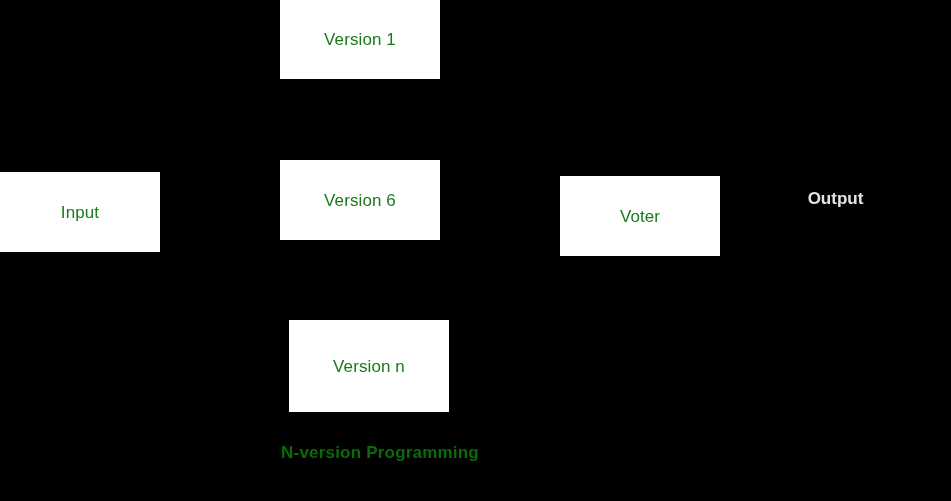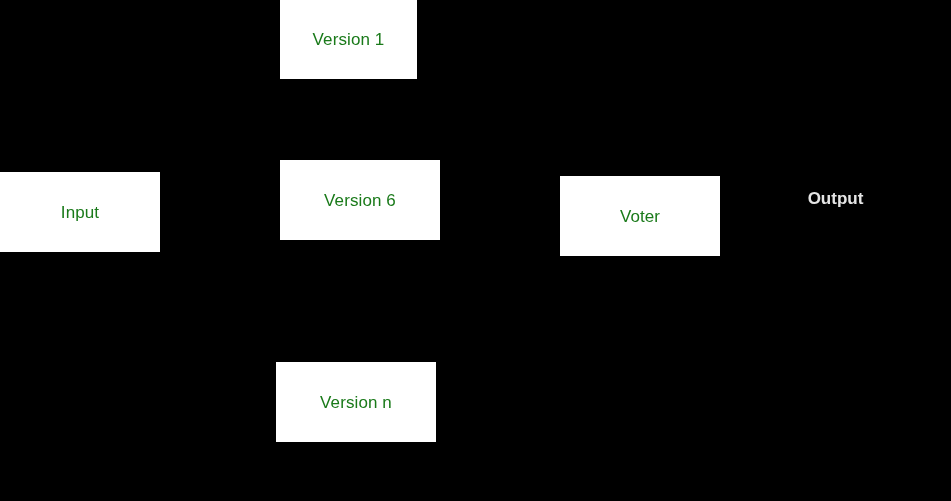--- a/index.html
+++ b/index.html
@@ -28,25 +28,25 @@
   }
   .node-label {
     font-family: "Liberation Sans", sans-serif;
     font-size: 17px;
     line-height: 1;
     color: #1a7a1a;
     white-space: nowrap;
     letter-spacing: 0.1px;
   }
   
-  #box-version-1 { left: 280px; top: 0px;   width: 137px; height: 79px; }
+  #box-version-1 { left: 280px; top: 0px;   width: 160px; height: 79px; }
   #box-input     { left: 0px;   top: 172px; width: 160px; height: 80px; }
   #box-version-2 { left: 280px; top: 160px; width: 160px; height: 80px; }
   #box-voter     { left: 560px; top: 176px; width: 160px; height: 80px; }
-  #box-version-n { left: 276px; top: 320px; width: 160px; height: 80px; margin-top: 42px; }
+  #box-version-n { left: 289px; top: 320px; width: 160px; height: 92px; }
 
   
   .free-label {
     position: absolute;
     font-family: "Liberation Sans", sans-serif;
     white-space: nowrap;
     line-height: 1;
   }
   #label-output {
     left: 720px;
@@ -115,14 +115,15 @@
   <div class="node-box" id="box-voter">
     <span class="node-label">Voter</span>
   </div>
 
   <div class="node-box" id="box-version-n">
     <span class="node-label">Version n</span>
   </div>
 
   <div class="free-label" id="label-output">Output</div>
 
+  <div class="free-label" id="caption-title">N-version Programming</div>
 
 </div>
 
 </body></html>

